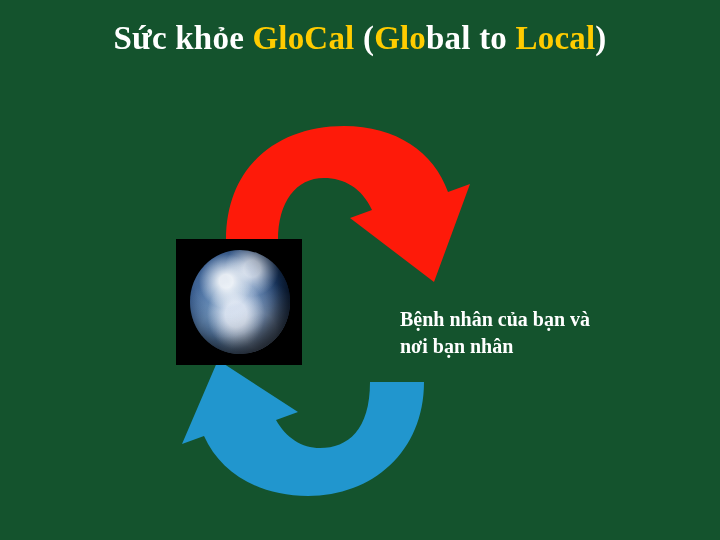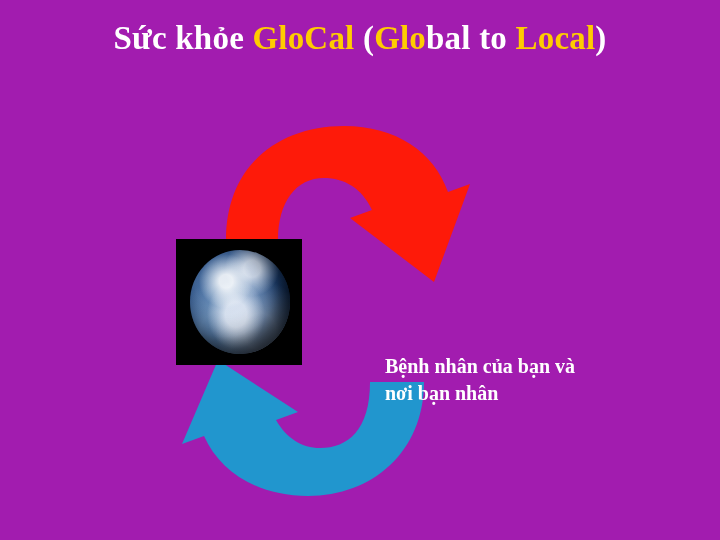--- a/index.html
+++ b/index.html
@@ -10,21 +10,21 @@
     width: 720px;
     height: 540px;
     background: #0d1066;
     font-family: "Liberation Serif", serif;
     overflow: hidden;
   }
   .slide {
     position: relative;
     width: 720px;
     height: 540px;
-    background: #a21caf;
+    background: #14532d;
   }
   .title {
     position: absolute;
     left: 0;
     top: 20px;
     width: 720px;
     text-align: center;
     font-size: 33px;
     font-weight: bold;
     letter-spacing: 0.2px;
@@ -75,28 +75,27 @@
   .arrow-bottom {
     position: absolute;
     left: 180px;
     top: 360px;
     width: 250px;
     height: 140px;
   }
 
   .caption {
     position: absolute;
-    left: 385px;
+    left: 400px;
     top: 306px;
     width: 290px;
     color: #ffffff;
     font-size: 20px;
     font-weight: bold;
     line-height: 1.35;
-    margin-top: 47px;
   }
 </style>
 </head>
 <body>
 
 <div class="slide">
 
   <div class="title">
     <span class="t-white">Sức khỏe </span><span class="t-gold">GloCal</span><span class="t-white"> (</span><span class="t-gold">Glo</span><span class="t-white">bal to </span><span class="t-gold">Lo</span><span class="t-gold">cal</span><span class="t-white">)</span>
   </div>

